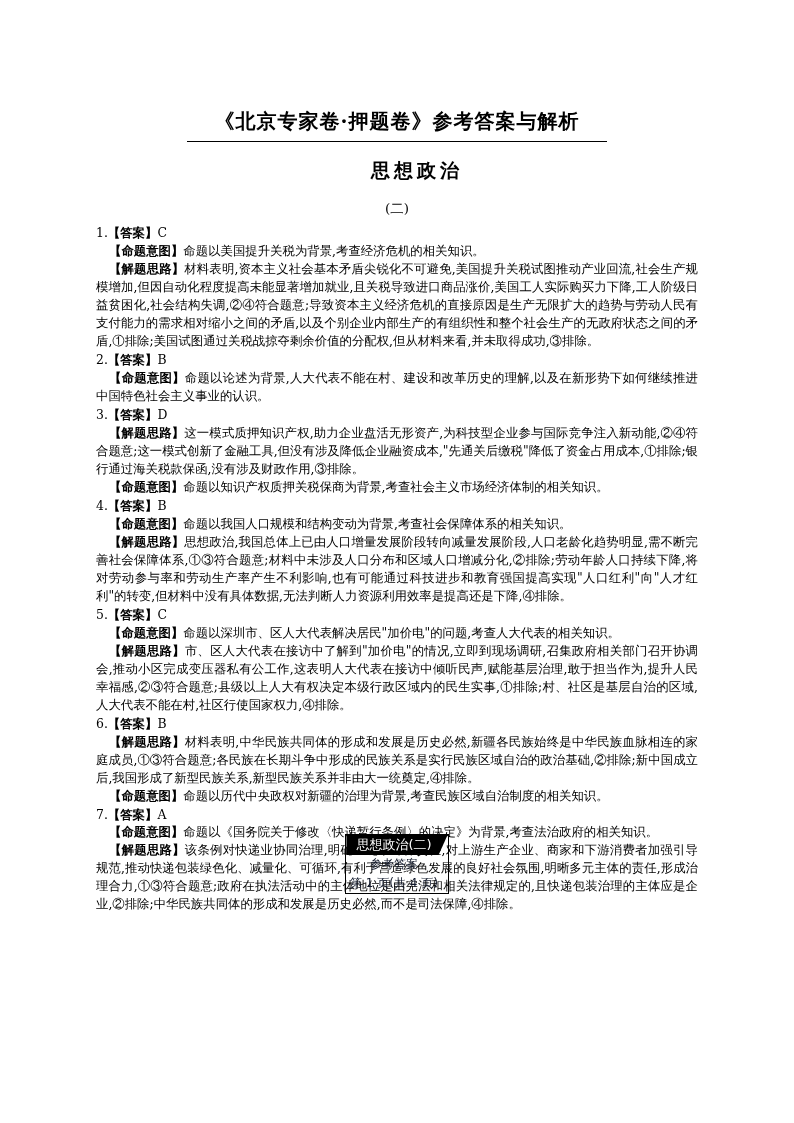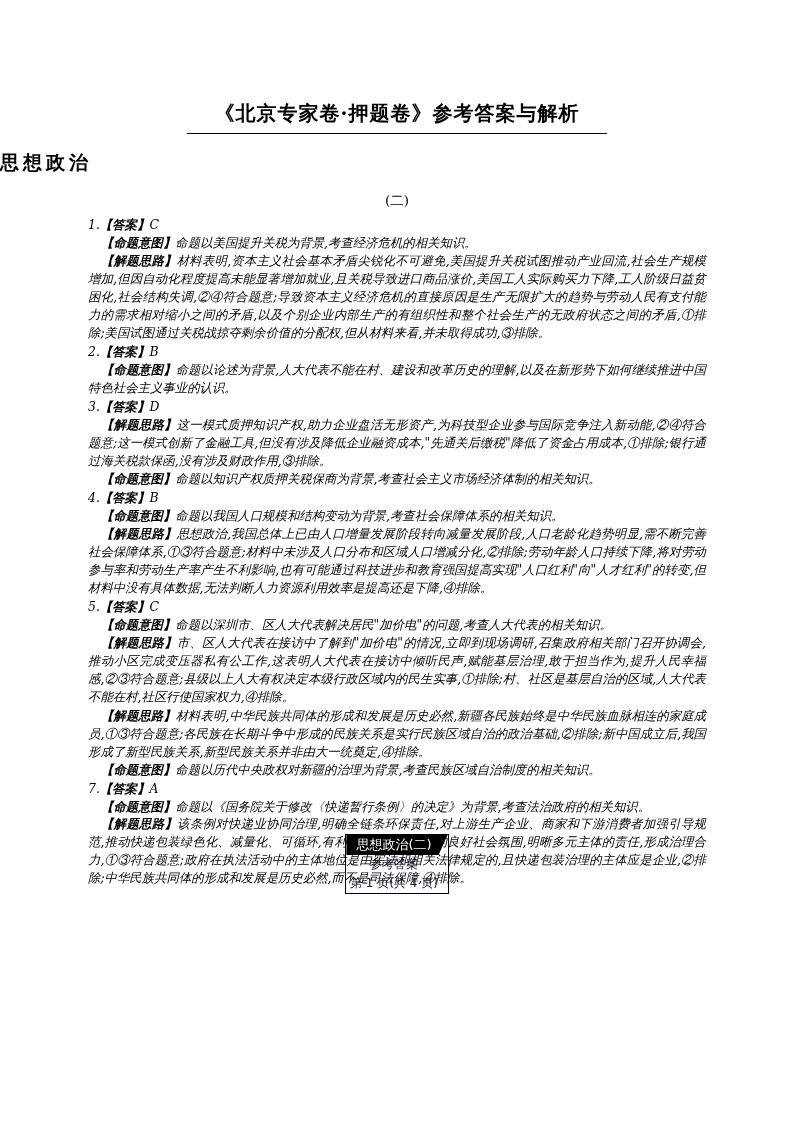--- a/index.html
+++ b/index.html
@@ -14,58 +14,58 @@
     color: #000000;
     position: relative;
     overflow: hidden;
   }
   .page {
     position: absolute;
     left: 0; top: 0;
     width: 794px;
     height: 1006px;
     box-sizing: border-box;
-    padding: 0;
+    padding: 8px;
   }
   .doc-title {
     text-align: center;
     font-family: "DejaVu Serif", serif;
     font-weight: bold;
     font-size: 20px;
     letter-spacing: 1px;
     margin-top: 100px;
     padding-bottom: 6px;
   }
   .title-rule {
     width: 420px;
     margin: 0 auto;
     border-bottom: 1.6px solid #000;
   }
   .subject-title {
-    text-align: left;
+    text-align: center;
     font-family: "DejaVu Serif", serif;
     font-weight: bold;
     font-size: 19px;
     letter-spacing: 4px;
     margin-top: 16px;
+    margin-left: 40px;
   }
   .section-label {
     text-align: center;
     font-size: 13.5px;
     font-family: "DejaVu Serif", serif;
     margin-top: 16px;
     margin-bottom: 6px;
   }
   .content {
     margin: 0 88px 0 88px;
     font-size: 12.4px;
     line-height: 1.45;
     text-align: justify;
     font-family: "DejaVu Serif", serif;
-    font-style: italic;
   }
   .qblock {
     margin-bottom: 1px;
   }
   .line {
     margin: 0;
     padding: 0;
   }
   .para {
     text-indent: 0;
@@ -176,20 +176,23 @@
       </div>
       <div class="line para para-indent">
         <span class="bold">【命题意图】</span><span>命题以深圳市、区人大代表解决居民"加价电"的问题,考查人大代表的相关知识。</span>
       </div>
       <div class="line para para-indent">
         <span class="bold">【解题思路】</span><span>市、区人大代表在接访中了解到"加价电"的情况,立即到现场调研,召集政府相关部门召开协调会,推动小区完成变压器私有公工作,这表明人大代表在接访中倾听民声,赋能基层治理,敢于担当作为,提升人民幸福感,②③符合题意;县级以上人大有权决定本级行政区域内的民生实事,①排除;村、社区是基层自治的区域,人大代表不能在村,社区行使国家权力,④排除。</span>
       </div>
     </div>
 
     <div class="qblock">
+      <div class="line para">
+        <span>6.</span><span class="bold">【答案】</span><span>B</span>
+      </div>
       <div class="line para para-indent">
         <span class="bold">【解题思路】</span><span>材料表明,中华民族共同体的形成和发展是历史必然,新疆各民族始终是中华民族血脉相连的家庭成员,①③符合题意;各民族在长期斗争中形成的民族关系是实行民族区域自治的政治基础,②排除;新中国成立后,我国形成了新型民族关系,新型民族关系并非由大一统奠定,④排除。</span>
       </div>
       <div class="line para para-indent">
         <span class="bold">【命题意图】</span><span>命题以历代中央政权对新疆的治理为背景,考查民族区域自治制度的相关知识。</span>
       </div>
     </div>
 
     <div class="qblock">
       <div class="line para">

